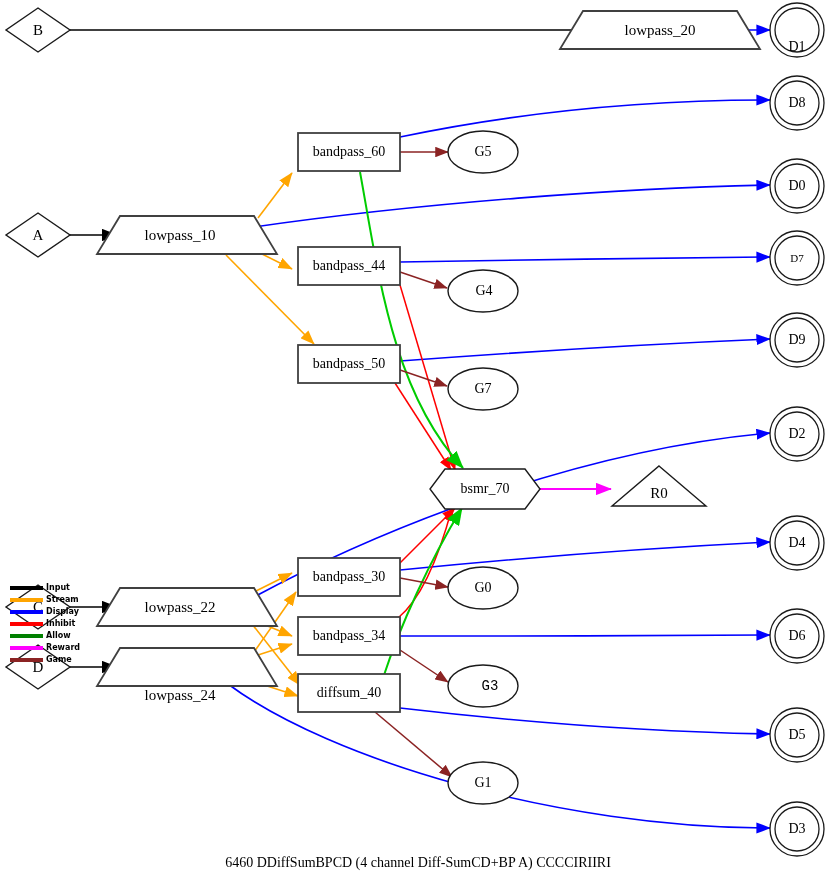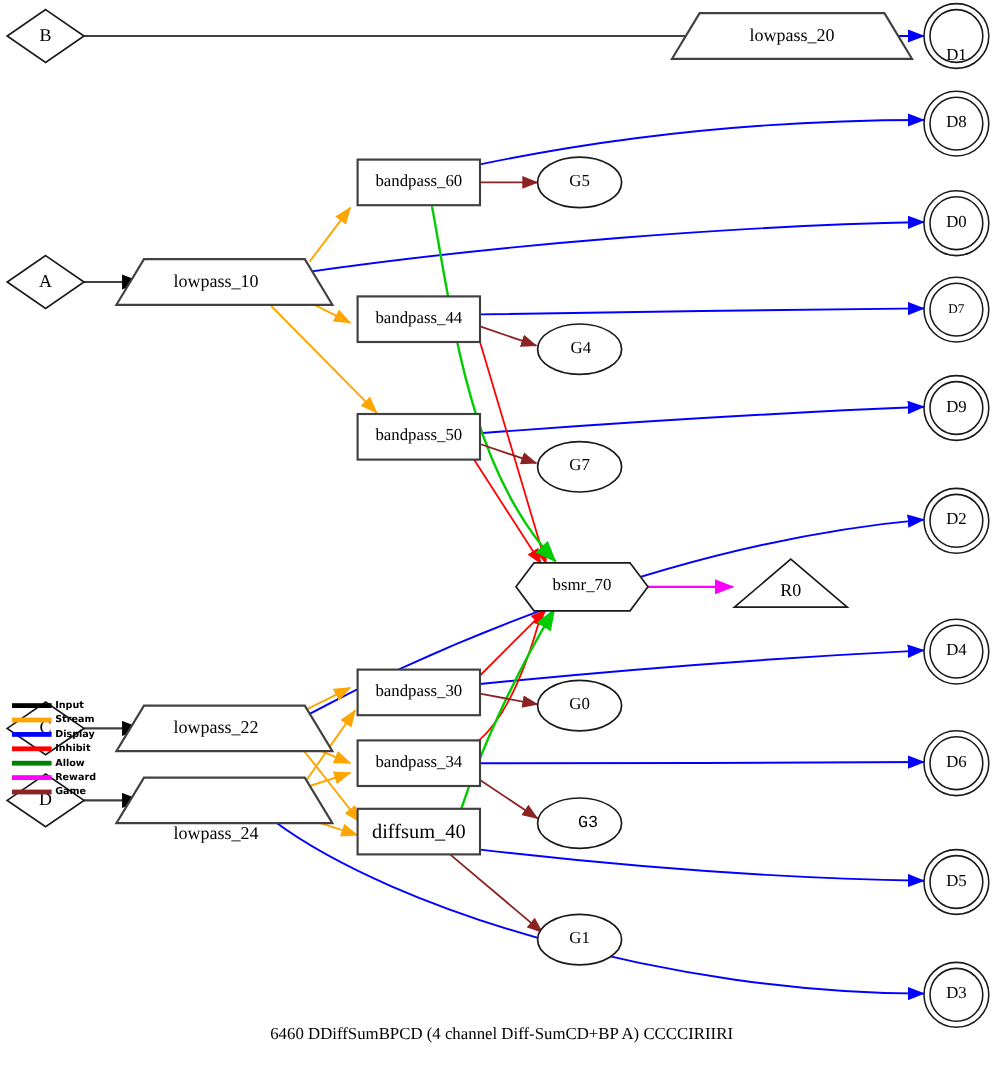--- a/index.html
+++ b/index.html
@@ -213,21 +213,21 @@
     </div>
   <div class="node-label" style="left:298px;top:352px;width:102px;height:24px;font-size:14px;">
       <span>bandpass_50</span>
     </div>
   <div class="node-label" style="left:298px;top:565px;width:102px;height:24px;font-size:14px;">
       <span>bandpass_30</span>
     </div>
   <div class="node-label" style="left:298px;top:624px;width:102px;height:24px;font-size:14px;">
       <span>bandpass_34</span>
     </div>
-  <div class="node-label" style="left:298px;top:681px;width:102px;height:24px;font-size:17px;">
+  <div class="node-label" style="left:298px;top:681px;width:102px;height:24px;font-size:14px;">
       <span>diffsum_40</span>
     </div>
 
   <div class="node-label" style="left:430px;top:477px;width:110px;height:24px;font-size:14px;">
       <span>bsmr_70</span>
     </div>
   <div class="node-label" style="left:629px;top:482px;width:60px;height:22px;font-size:15px;">
       <span>R0</span>
     </div>
 

